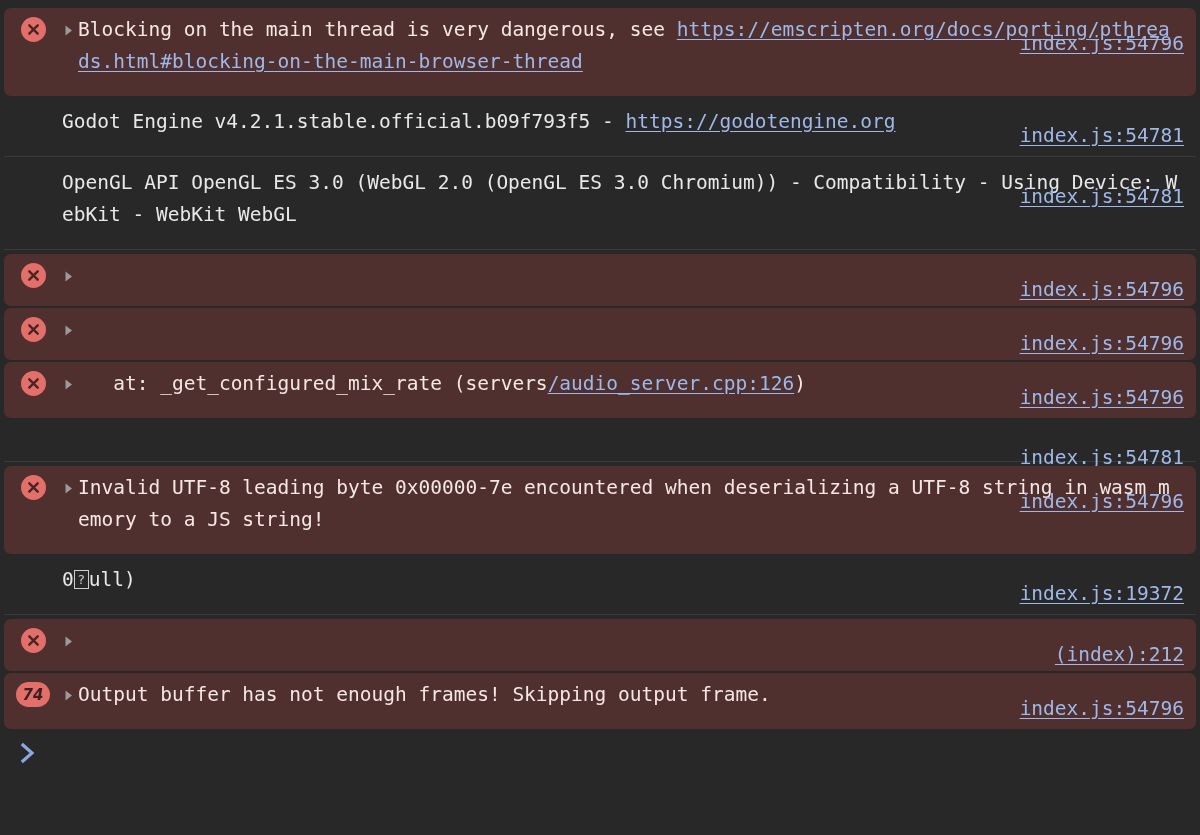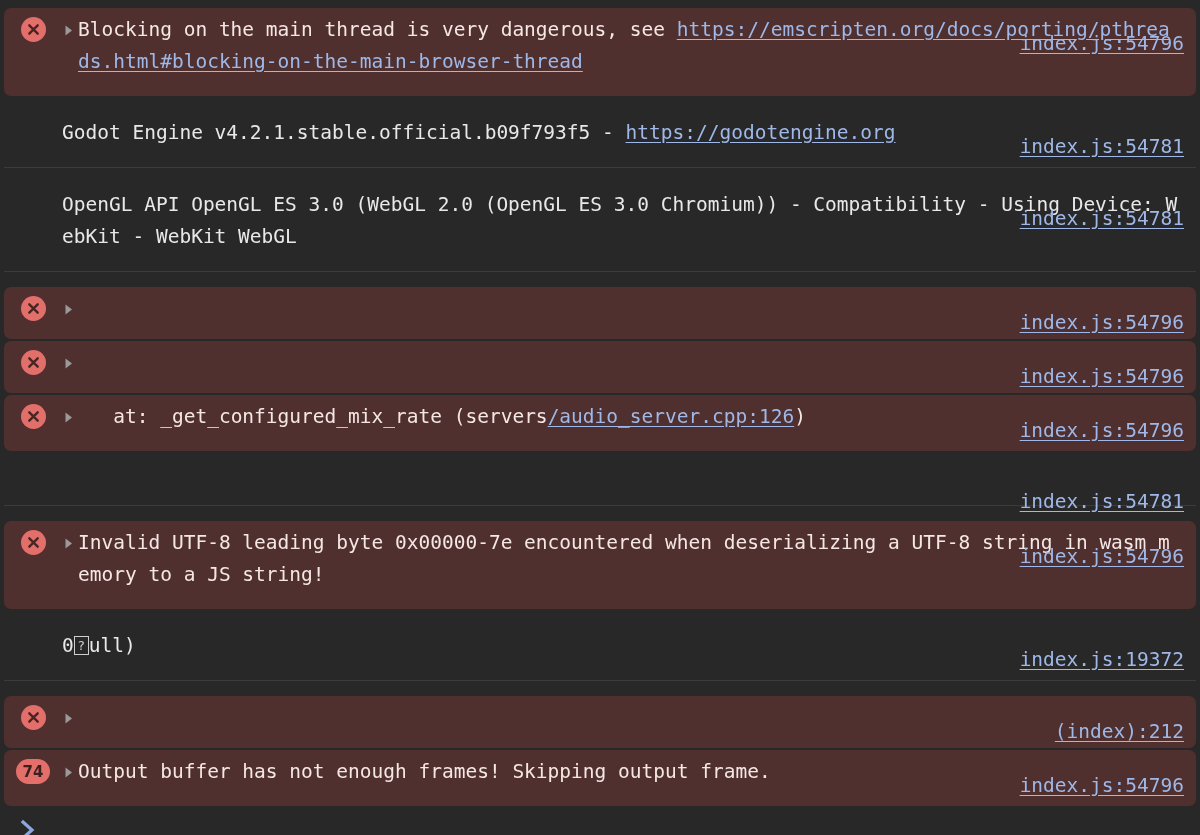--- a/index.html
+++ b/index.html
@@ -40,21 +40,21 @@
   .row.error {
     background: #4f302f;
     border-radius: 7px;
     margin: 0 4px 2px 4px;
     padding-left: 0;
   }
 
   .row.plain {
     background: #282828;
     border-bottom: 1px solid #3b3b3b;
-    margin: 15px 4px;
+    margin: 4px 4px;
     padding-left: 0;
   }
 
   
   .gutter {
     flex: 0 0 auto;
     width: 58px;
     display: flex;
     align-items: flex-start;
     justify-content: center;
@@ -80,20 +80,21 @@
     border-radius: 13px;
     background: #e26f6a;
     color: #3c1f1e;
     font-family: "DejaVu Sans", "Liberation Sans", sans-serif;
     font-size: 15px;
     font-weight: bold;
     display: flex;
     align-items: center;
     justify-content: center;
     box-sizing: border-box;
+    font-style: italic;
   }
 
   
   .disclosure {
     flex: 0 0 auto;
     width: 15px;
     padding-top: 10px;
     margin-right: 1px;
   }
   .disclosure svg { display:block; }

